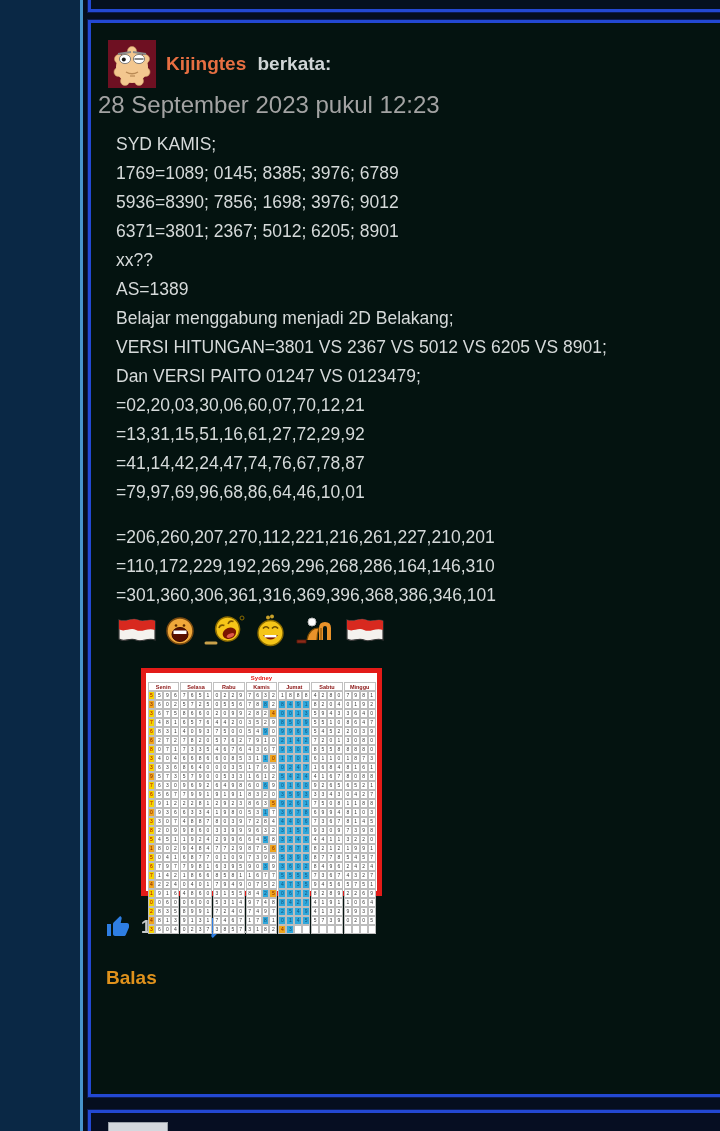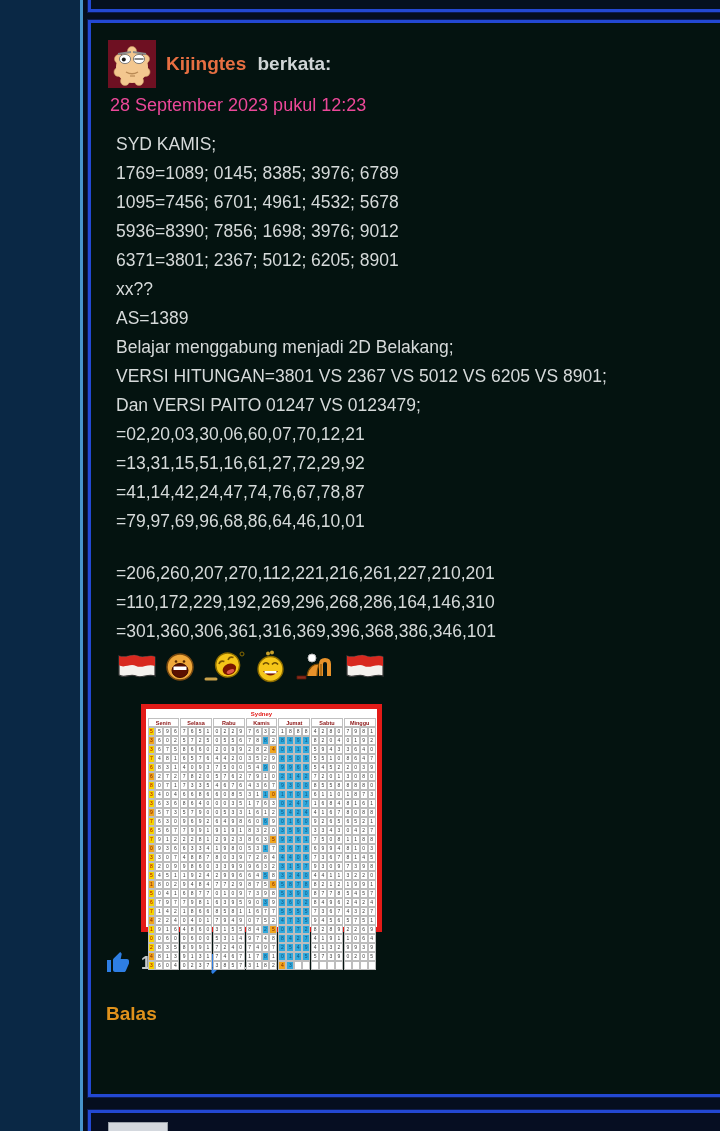--- a/index.html
+++ b/index.html
@@ -14,25 +14,25 @@
   .main-box{position:absolute;left:5px;right:-4px;top:20px;height:1071px;
             background:#041310;}
   .next-box{position:absolute;left:5px;right:-4px;top:1110px;height:40px;
             background:#060e22;}
 
   .c-head{display:flex;align-items:center;margin:17px 0 0 17px;height:48px;}
   .avatar{width:48px;height:48px;flex:0 0 48px;}
   .head-text{margin-left:10px;font-size:19px;font-weight:bold;}
   .author{color:#e76f42;text-decoration:none;}
   .says{color:#d0d5d6;margin-left:6px;}
-  .c-date{display:block;margin:6px 0 0 19px;font-size:18px;color:#ec4899;
+  .c-date{display:block;margin:6px 0 0 7px;font-size:24px;color:#a3a3a3;
           text-decoration:none;line-height:22px;}
 
   .c-body{margin:14px 0 0 25px;color:#d6dada;font-size:17.5px;line-height:29px;}
-  .para2{margin-top:23px;}
+  .para2{margin-top:16px;}
   .emoji-row{display:flex;align-items:center;gap:7px;margin-top:3px;height:36px;}
   .emoji-row svg{display:block;}
 
   .paito{position:relative;margin:19px 0 0 25px;width:241px;height:228px;
          box-sizing:border-box;border:5px solid #e31b18;background:#ffffff;
          display:flex;flex-direction:column;padding:1px;cursor:pointer;}
   .p-title{height:8px;line-height:8px;text-align:center;font-size:6px;font-weight:bold;color:#e31b18;}
   .p-header{display:flex;height:9px;}
   .p-header span{flex:1;font-size:5.5px;line-height:9px;font-weight:bold;color:#8a1212;text-align:center;
                  border:0.5px solid #c0c0c0;margin:0 0.5px;background:#fff;overflow:hidden;}
@@ -97,21 +97,20 @@
         </div>
       </div>
 
       <a href="#" class="c-date">28 September 2023 pukul 12:23</a>
 
       <div class="c-body">
         <div class="para1">
 
         <div>SYD KAMIS;</div>
             <div>1769=1089; 0145; 8385; 3976; 6789</div>
-            <div>1095=7456; 6701; 4961; 4532; 5678</div>
             <div>5936=8390; 7856; 1698; 3976; 9012</div>
             <div>6371=3801; 2367; 5012; 6205; 8901</div>
             <div>xx??</div>
             <div>AS=1389</div>
             <div>Belajar menggabung menjadi 2D Belakang;</div>
             <div>VERSI HITUNGAN=3801 VS 2367 VS 5012 VS 6205 VS 8901;</div>
             <div>Dan VERSI PAITO 01247 VS 0123479;</div>
             <div>=02,20,03,30,06,60,07,70,12,21</div>
             <div>=13,31,15,51,16,61,27,72,29,92</div>
             <div>=41,14,42,24,47,74,76,67,78,87</div>

